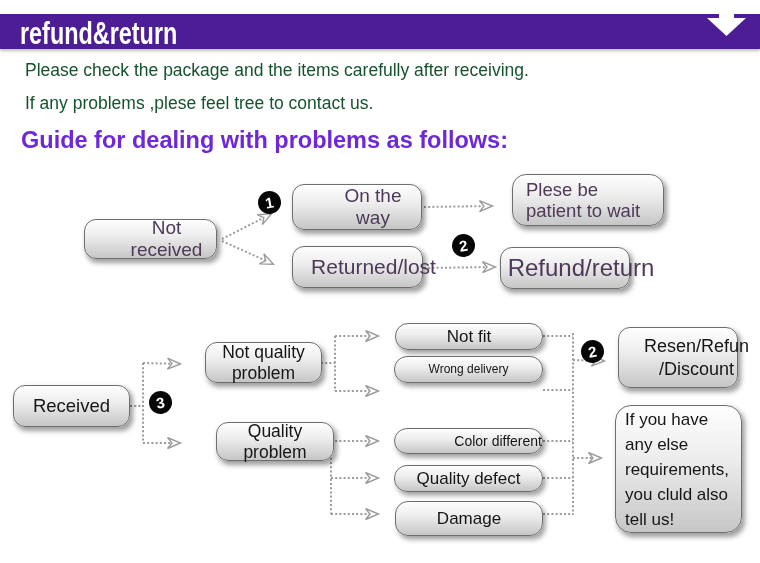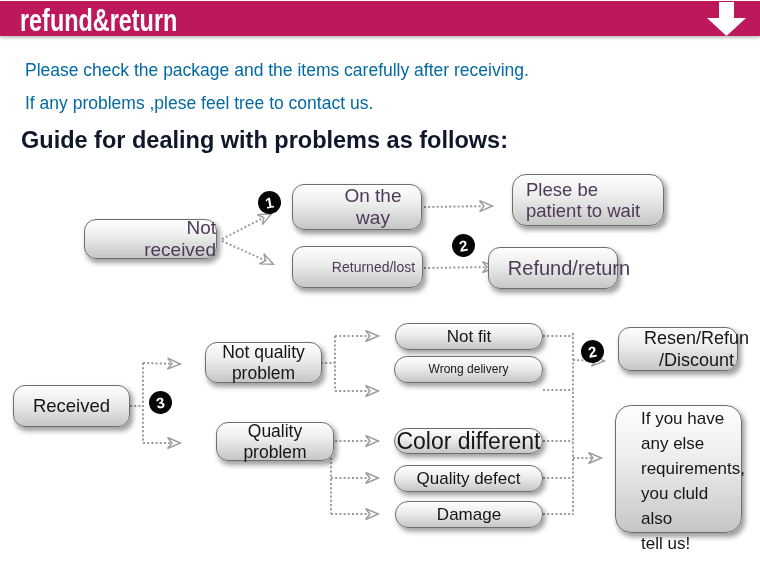--- a/index.html
+++ b/index.html
@@ -1,63 +1,63 @@
 <!DOCTYPE html>
 <html><head>
 <meta charset="utf-8">
 <style>
   html,body{margin:0;padding:0;background:#ffffff;}
   #page{position:relative;width:760px;height:563px;background:#ffffff;overflow:hidden;
         font-family:"Liberation Sans",sans-serif;}
 
   
-  .topbar{position:absolute;left:0;top:1px;width:760px;height:35px;background:#be185d;
+  .topbar{position:absolute;left:0;top:14px;width:760px;height:35px;background:#4c1d95;
           box-shadow:0 2px 3px rgba(0,0,0,0.25);}
   .topbar-title{position:absolute;left:20px;top:2px;color:#ffffff;font-size:30px;font-weight:bold;
           letter-spacing:0px;transform:scaleX(0.78) scaleY(1.05);transform-origin:left top;white-space:nowrap;}
   .down-arrow{position:absolute;left:700px;top:2px;}
 
   
-  .intro-line{position:absolute;left:25px;color:#0369a1;font-size:17.5px;white-space:nowrap;}
+  .intro-line{position:absolute;left:25px;color:#14532d;font-size:17.5px;white-space:nowrap;}
   .intro-1{top:60px;}
   .intro-2{top:93px;}
-  .guide-heading{position:absolute;left:21px;top:127px;color:#0f172a;font-size:23.5px;
+  .guide-heading{position:absolute;left:21px;top:127px;color:#6d28d9;font-size:23.5px;
           font-weight:bold;white-space:nowrap;}
 
   
   .wires{position:absolute;left:0;top:0;z-index:1;}
 
   
   .node{position:absolute;z-index:2;box-sizing:border-box;
         background:linear-gradient(180deg,#fefefe 0%,#ededed 42%,#c6c6c6 100%);
         border:1.6px solid #6e6e6e;border-radius:12px;
         box-shadow:2.5px 3.5px 5px rgba(0,0,0,0.38);
         display:flex;flex-direction:column;align-items:center;justify-content:center;
         text-align:center;line-height:1.15;}
   .purple{color:#4e3a58;padding-left:32px;}
   .dark{color:#161616;}
 
-  .n-not-received{left:84px;top:219px;width:133px;height:40px;font-size:19px;text-align:right;}
+  .n-not-received{left:84px;top:219px;width:133px;height:40px;font-size:19px;}
   .n-on-the-way{left:292px;top:184px;width:130px;height:46px;font-size:19px;}
-  .n-returned-lost{left:292px;top:246px;width:131px;height:42px;font-size:14px;}
+  .n-returned-lost{left:292px;top:246px;width:131px;height:42px;font-size:21px;}
   .n-plese-be{left:512px;top:174px;width:152px;height:52px;font-size:18.5px;
               align-items:flex-start;padding-left:13px;text-align:right;border-radius:14px;}
-  .n-refund-return{left:488px;top:247px;width:130px;height:42px;font-size:20px;}
+  .n-refund-return{left:500px;top:247px;width:130px;height:42px;font-size:24px;}
 
   .n-received{left:13px;top:385px;width:117px;height:42px;font-size:18.5px;}
   .n-not-quality{left:205px;top:342px;width:117px;height:41px;font-size:17.5px;}
   .n-quality{left:203px;top:422px;width:118px;height:39px;font-size:17.5px;margin-left:13px;}
   .n-not-fit{left:395px;top:323px;width:148px;height:27px;font-size:17px;border-radius:13px;}
   .n-wrong-delivery{left:394px;top:356px;width:149px;height:27px;font-size:12px;border-radius:13px;justify-content:center;}
-  .n-color-different{left:394px;top:428px;width:149px;height:26px;font-size:23px;border-radius:13px;}
+  .n-color-different{left:394px;top:428px;width:149px;height:26px;font-size:14px;border-radius:13px;align-items:flex-end;}
   .n-quality-defect{left:394px;top:465px;width:149px;height:27px;font-size:17px;border-radius:13px;}
-  .n-damage{left:395px;top:501px;width:148px;height:27px;font-size:17px;border-radius:13px;}
-  .n-resen{left:618px;top:327px;width:120px;height:44px;font-size:18px;line-height:1.25;padding-left:37px;}
+  .n-damage{left:395px;top:501px;width:148px;height:35px;font-size:17px;border-radius:13px;}
+  .n-resen{left:618px;top:327px;width:120px;height:61px;font-size:18px;line-height:1.25;padding-left:37px;}
   .n-if-you-have{left:615px;top:405px;width:127px;height:128px;font-size:17px;line-height:25px;
-                 align-items:flex-start;padding-left:25px;text-align:left;border-radius:16px;justify-content:space-between;}
+                 align-items:flex-start;padding-left:9px;text-align:left;border-radius:16px;}
 
   
   .badge{position:absolute;z-index:3;width:23px;height:23px;border-radius:50%;background:#060606;
          color:#ffffff;font-size:15px;font-weight:bold;display:flex;align-items:center;
          justify-content:center;transform:rotate(-10deg);}
   .b-1{left:258px;top:191px;}
   .b-2a{left:452px;top:234px;}
   .b-3{left:149px;top:391px;}
   .b-2b{left:581px;top:340px;}
 </style>

